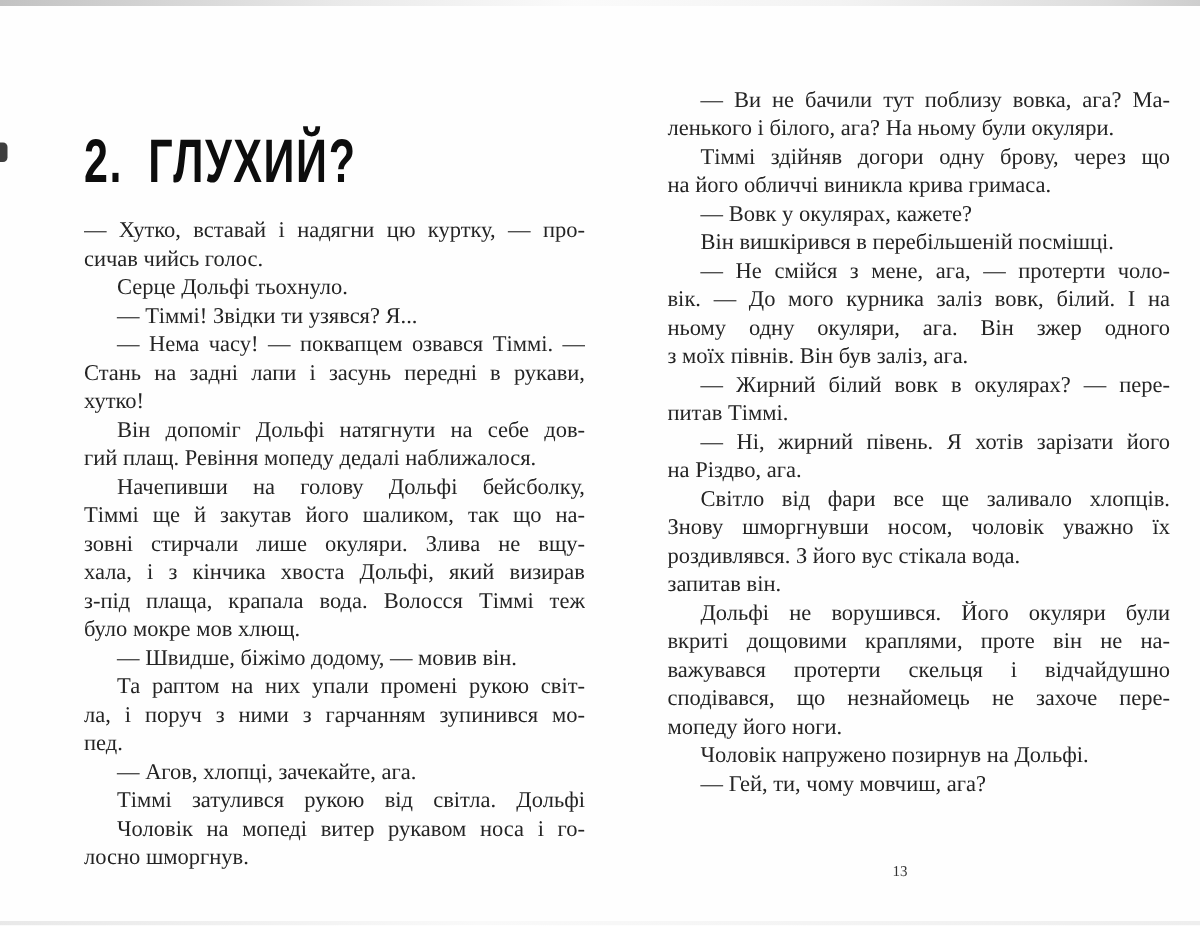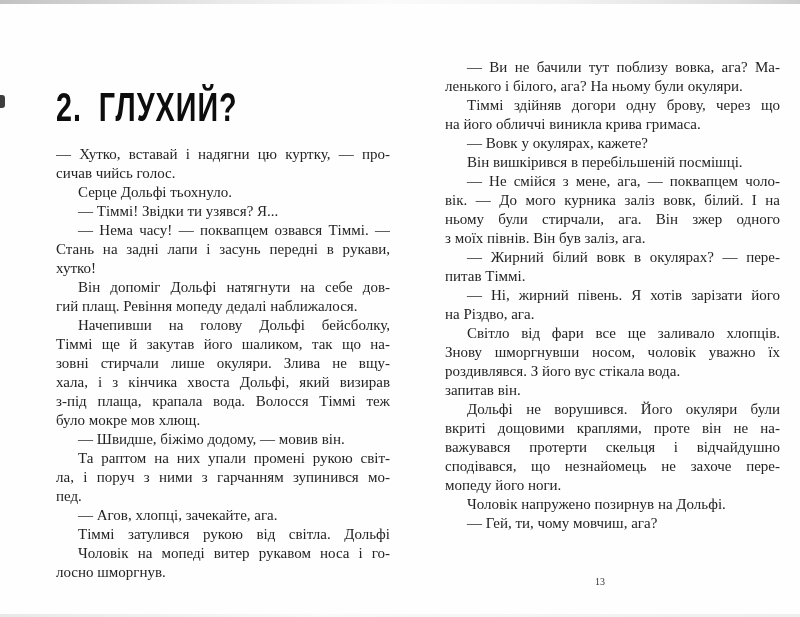--- a/index.html
+++ b/index.html
@@ -114,23 +114,23 @@
   </div>
 
   <div class="page right">
     <div class="body" id="right-body">
         <div class="line jl ind">— Ви не бачили тут поблизу вовка, ага? Ма-</div>
         <div class="line">ленького і білого, ага? На ньому були окуляри.</div>
         <div class="line jl ind">Тіммі здійняв догори одну брову, через що</div>
         <div class="line">на його обличчі виникла крива гримаса.</div>
         <div class="line ind">— Вовк у окулярах, кажете?</div>
         <div class="line ind">Він вишкірився в перебільшеній посмішці.</div>
-        <div class="line jl ind">— Не смійся з мене, ага, — поквапцем чоло-</div>
+        <div class="line jl ind">— Не смійся з мене, ага, — протерти чоло-</div>
         <div class="line jl">вік. — До мого курника заліз вовк, білий. І на</div>
-        <div class="line jl">ньому були стирчали, ага. Він зжер одного</div>
+        <div class="line jl">ньому одну окуляри, ага. Він зжер одного</div>
         <div class="line">з моїх півнів. Він був заліз, ага.</div>
         <div class="line jl ind">— Жирний білий вовк в окулярах? — пере-</div>
         <div class="line">питав Тіммі.</div>
         <div class="line jl ind">— Ні, жирний півень. Я хотів зарізати його</div>
         <div class="line">на Різдво, ага.</div>
         <div class="line jl ind">Світло від фари все ще заливало хлопців.</div>
         <div class="line jl">Знову шморгнувши носом, чоловік уважно їх</div>
         <div class="line">роздивлявся. З його вус стікала вода.</div>
         <div class="line">запитав він.</div>
         <div class="line jl ind">Дольфі не ворушився. Його окуляри були</div>

